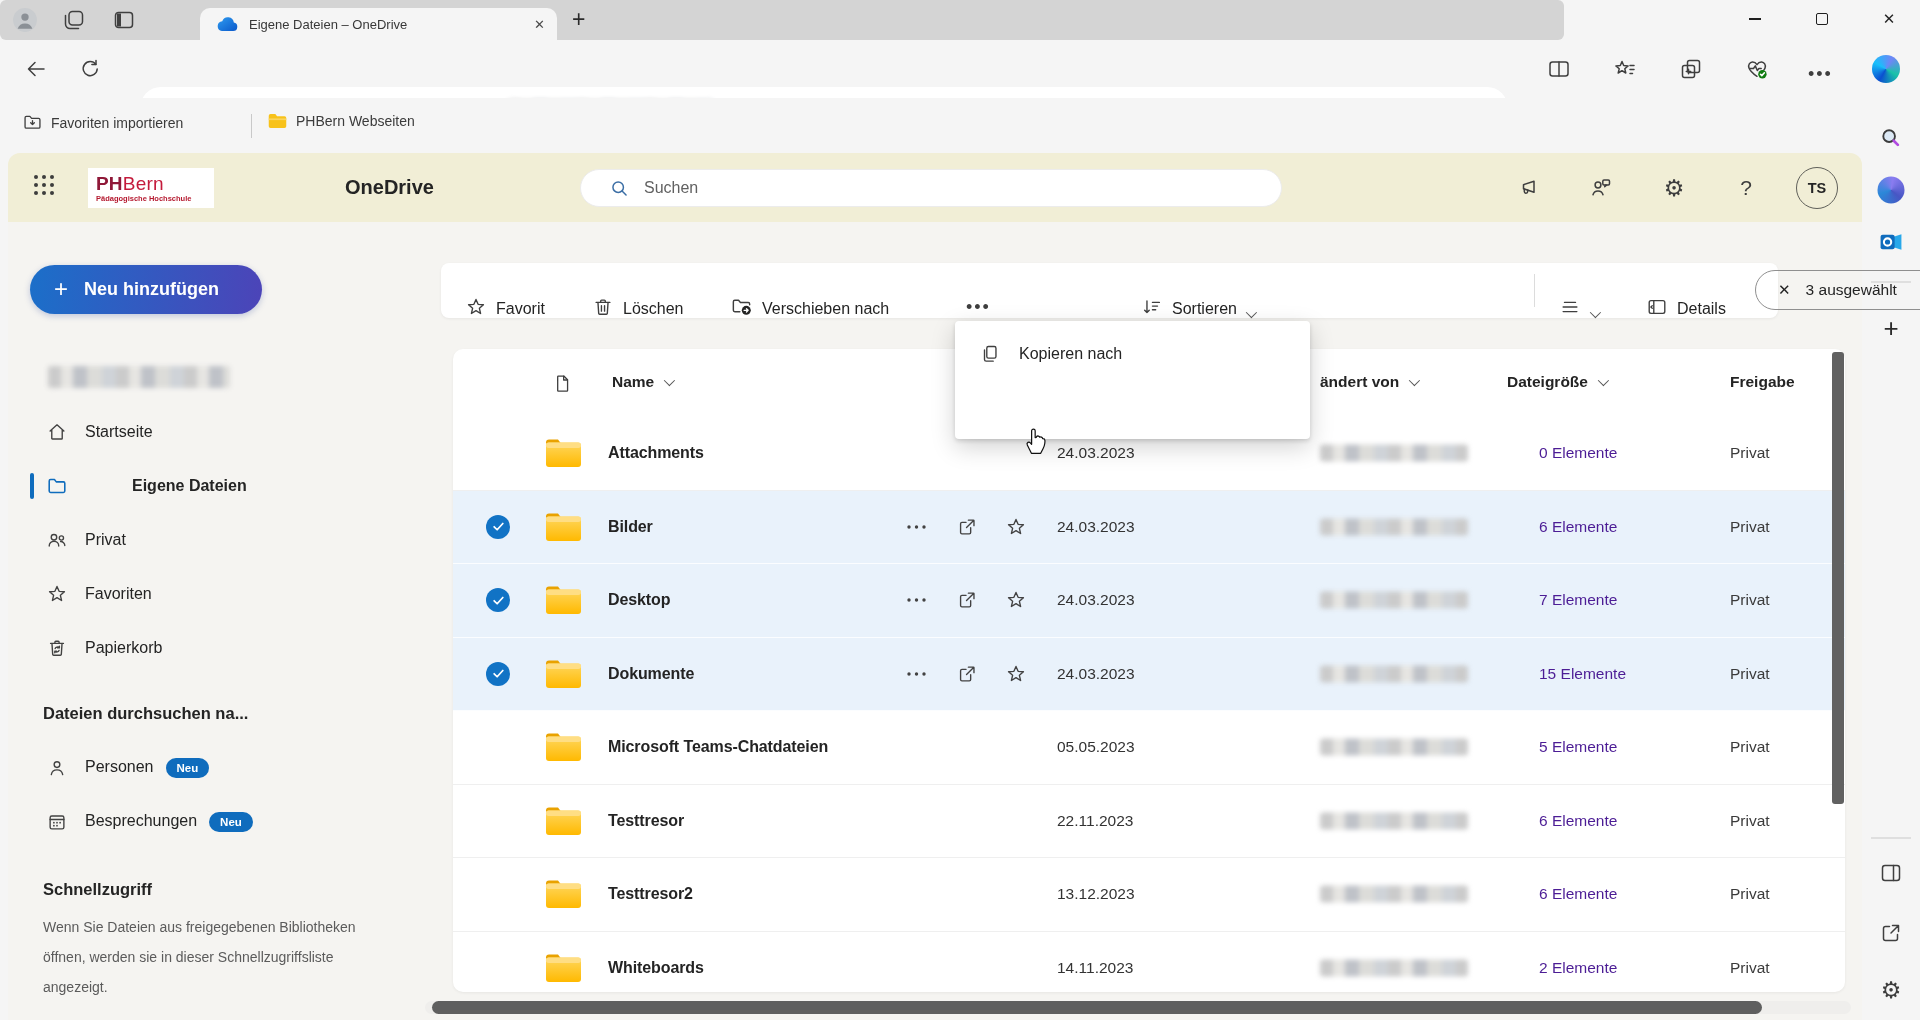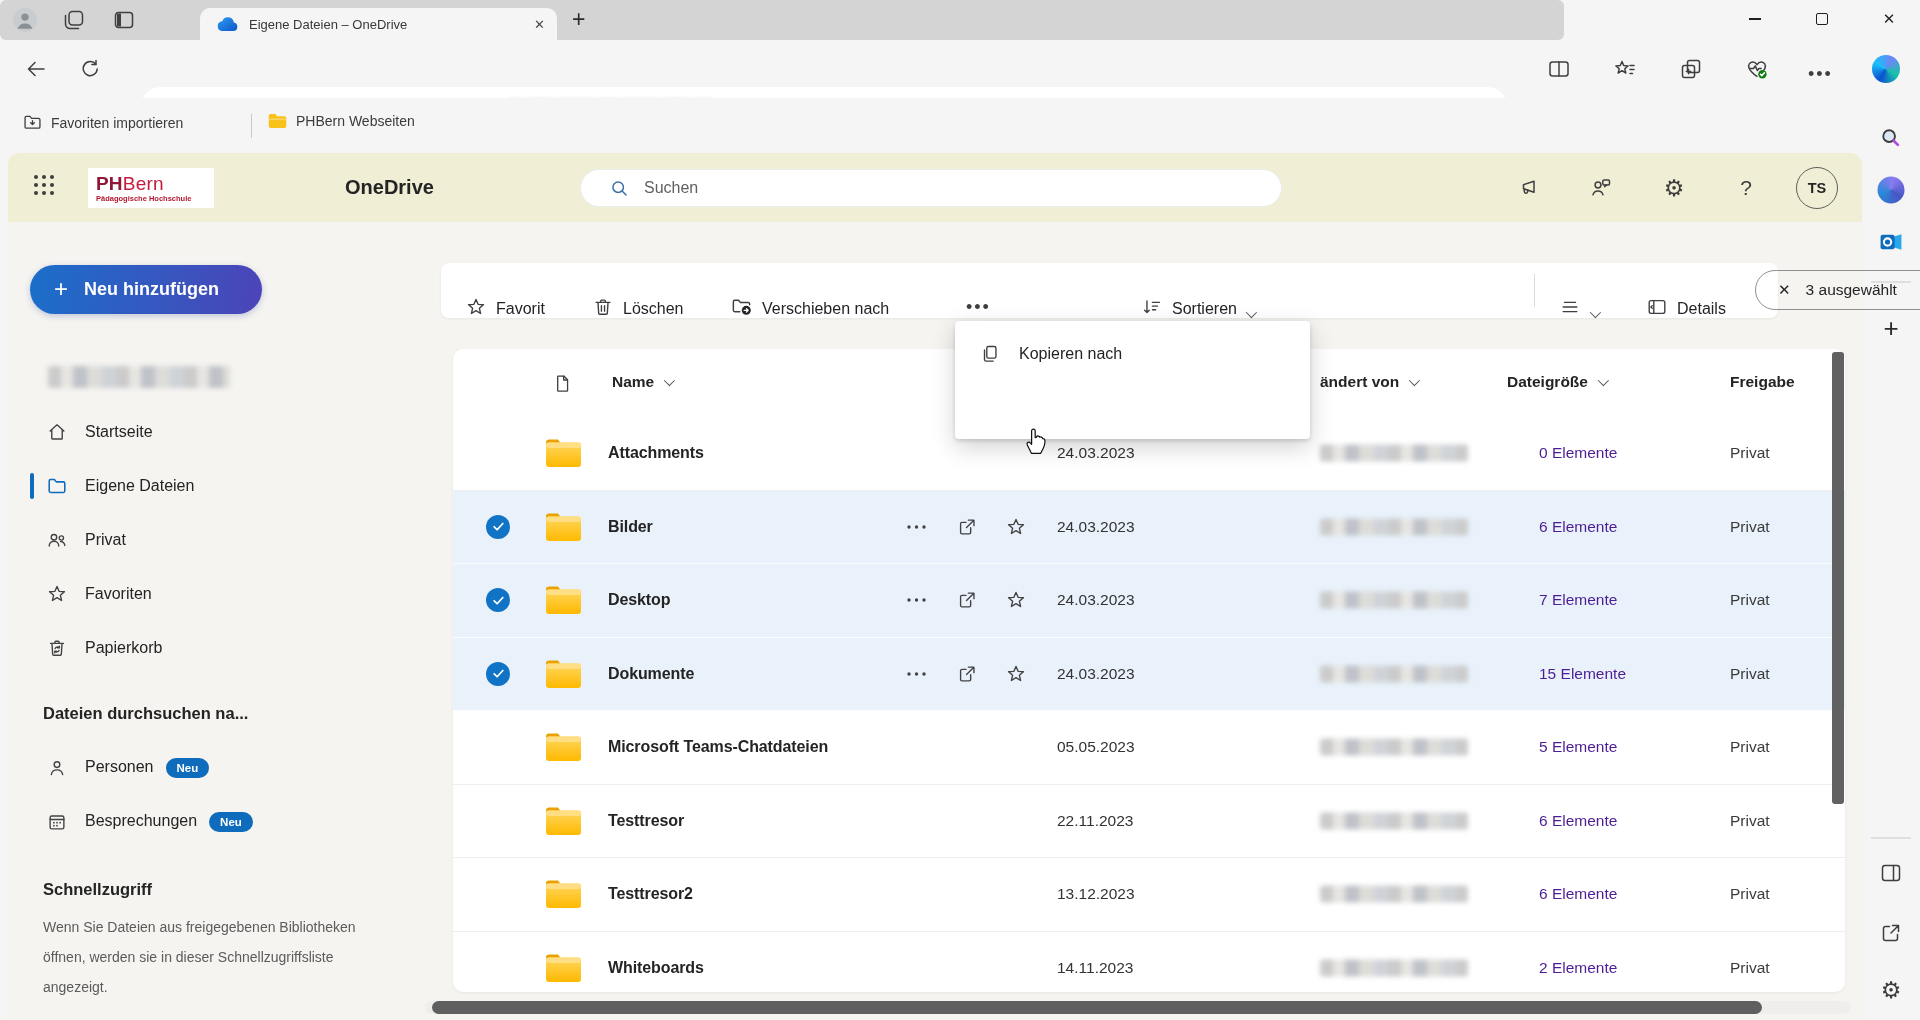--- a/index.html
+++ b/index.html
@@ -46,21 +46,21 @@
 
   .newbtn{position:absolute;left:30px;top:265px;width:232px;height:49px;border-radius:25px;
     background:linear-gradient(95deg,#1b6fc9 0%,#4c44b8 100%);display:flex;align-items:center;
     color:#fff;box-shadow:0 2px 6px rgba(30,60,150,.25);}
   .newbtn .plus{font-size:24px;font-weight:400;margin-left:24px;margin-top:-2px;}
   .newbtn .lbl{font-size:18px;font-weight:bold;margin-left:16px;}
 
   .navitem{position:absolute;left:8px;width:410px;height:46px;display:flex;align-items:center;}
   .navitem .ic{position:absolute;left:38px;width:22px;height:22px;}
   .navitem .lbl{position:absolute;left:77px;font-size:16px;color:#242424;white-space:nowrap;}
-  .navitem.sel .lbl{font-weight:normal;}
+  .navitem.sel .lbl{font-weight:bold;margin-left:47px;}
   .navitem .bar{position:absolute;left:22px;top:50%;transform:translateY(-50%);
     width:4px;height:26px;border-radius:2px;background:#0f6cbd;}
   .sect{position:absolute;left:43px;font-size:16.5px;font-weight:bold;color:#242424;white-space:nowrap;}
   .badge{display:inline-block;background:#0f6cbd;color:#fff;font-size:11.5px;font-weight:bold;
     padding:4px 11px;border-radius:11px;margin-left:12px;}
   .qtext{position:absolute;left:43px;top:912px;width:322px;font-size:14px;line-height:30px;color:#5b5b5b;}
 
   
   .toolbar{position:absolute;left:441px;top:263px;width:1337px;height:55px;background:#fff;
     border-radius:8px;box-shadow:0 1px 3px rgba(0,0,0,.06);}

